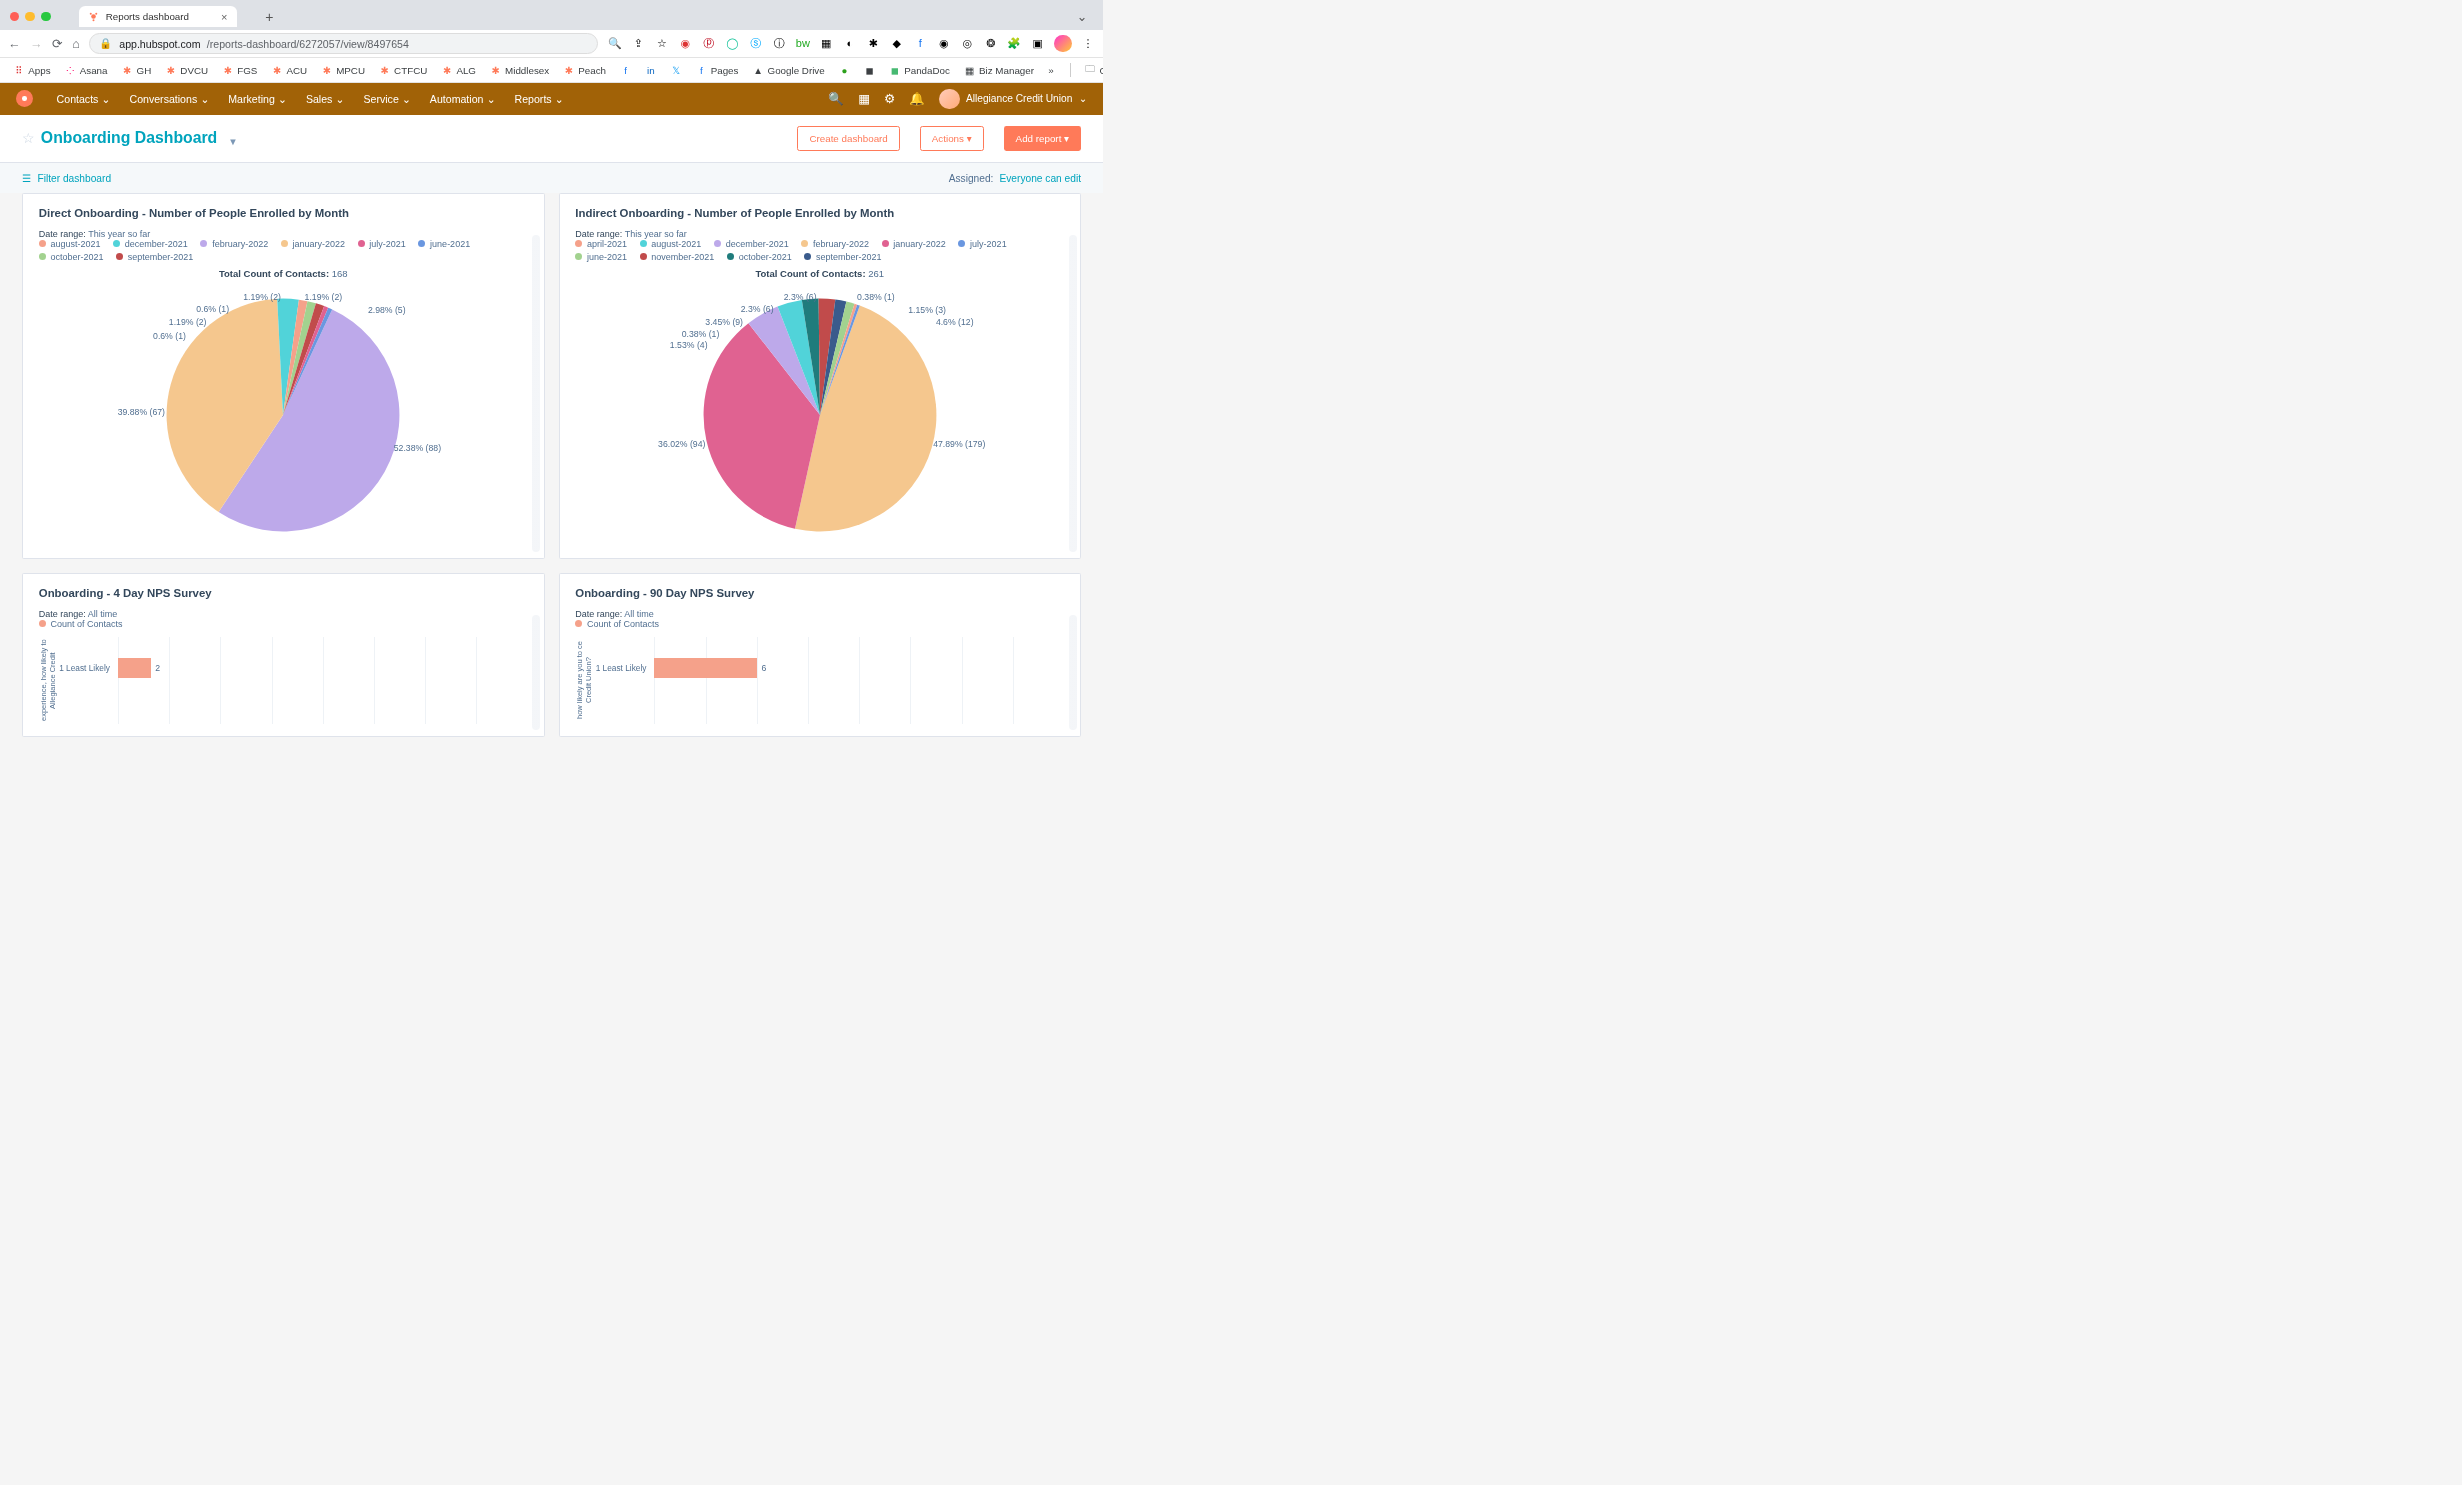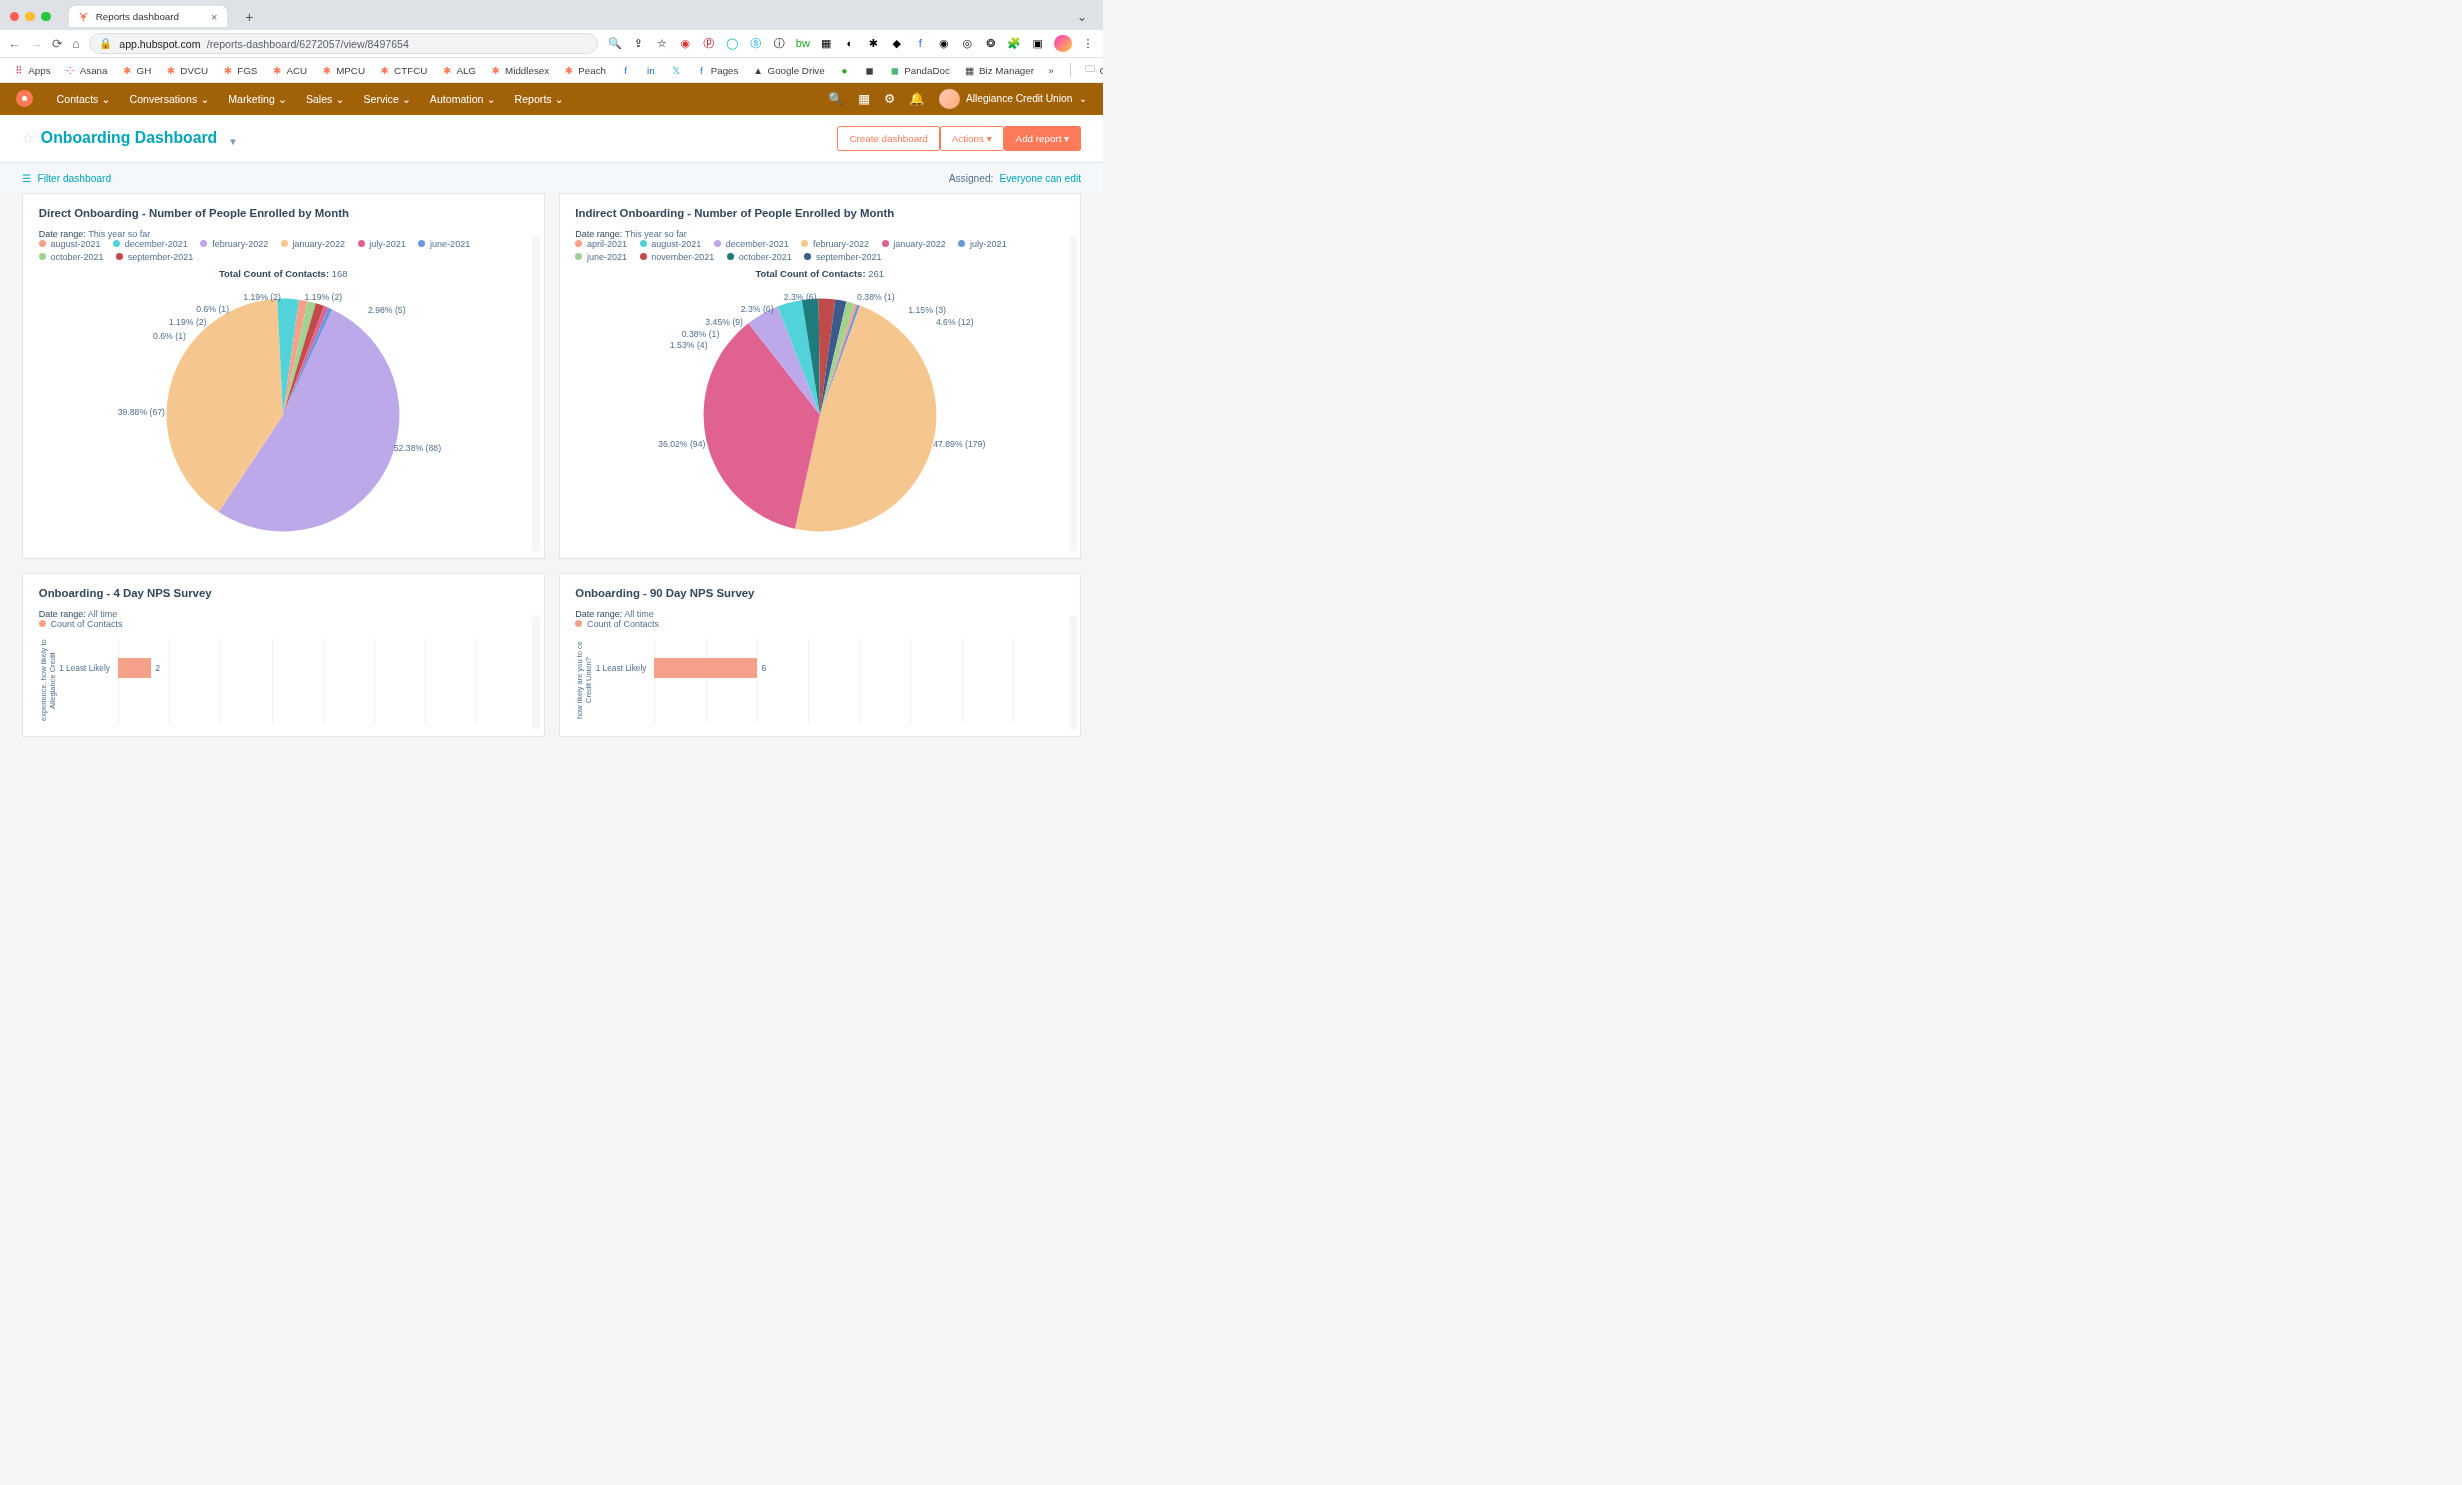--- a/index.html
+++ b/index.html
@@ -1,20 +1,20 @@
 <!DOCTYPE html>
 <html style="font-size:12.6px"><head>
 <meta charset="utf-8">
 <style>
 * { margin: 0; padding: 0; box-sizing: border-box; font-family: -apple-system, BlinkMacSystemFont, "Segoe UI", Helvetica, Arial, sans-serif; }
 body { background: #f5f5f5; width: 1103px; }
 
 
 .browser-chrome { background: #dee1e6; }
-.tab-bar { display: flex; align-items: center; height: 30px; padding: 3.2px 6.3px 0 9.5px; gap: 12px; justify-content: space-between; }
+.tab-bar { display: flex; align-items: center; height: 30px; padding: 3.2px 6.3px 0 9.5px; gap: 22px; justify-content: space-between; }
 .traffic-lights { display: flex; gap: 6.3px; margin-right: 6.3px; }
 .tl { width: 9.5px; height: 9.5px; border-radius: 50%; }
 .tl.red { background: #ff5f57; } .tl.yellow { background: #febc2e; } .tl.green { background: #28c840; }
 .tab { background: #fff; border-radius: 6.3px 6.3px 0 0; padding: 4.7px 9.5px; display: flex; align-items: center; gap: 6.3px; font-size: 9.8px; color: #333; min-width: 158px; }
 .tab .close { margin-left: auto; color: #666; font-size: 11px; }
 .new-tab { font-size: 14px; color: #555; padding: 3.2px 6.3px; }
 .chevron-down-tabs { margin-left: auto; color: #555; padding: 3.2px 9.5px; }
 
 .addr-bar { background: #fff; display: flex; align-items: center; height: 28px; padding: 0 7.9px; gap: 9.5px; border-bottom: 0.8px solid #e3e3e3; }
 .addr-bar .icon-btn { color: #5f6368; font-size: 12.6px; display: flex; align-items: center; }
@@ -38,21 +38,21 @@
 .hs-nav-right { margin-left: auto; display: flex; align-items: center; gap: 14px; }
 .hs-nav-right .ni { color: #fff; font-size: 12.6px; cursor: pointer; }
 .hs-account { display: flex; align-items: center; gap: 6.3px; font-size: 10.2px; }
 .hs-avatar { width: 20.5px; height: 20.5px; border-radius: 50%; background: linear-gradient(135deg,#fcb,#fa7); }
 
 
 .dash-header { background: #fff; padding: 11px 22px; display: flex; align-items: center; border-bottom: 0.8px solid #dfe3eb; }
 .dash-title { color: #00a4bd; font-size: 15.8px; font-weight: 600; display: flex; align-items: flex-end; gap: 11px; }
 .star { color: #cbd6e2; font-size: 14px; }
 .dash-title-dd { color: #7c98b6; font-size: 9.5px; }
-.dash-actions { margin-left: auto; display: flex; gap: 0; }
+.dash-actions { margin-left: auto; display: flex; gap: 20px; }
 .btn { border-radius: 2.4px; padding: 6.3px 11px; font-size: 9.8px; cursor: pointer; border: 0.8px solid transparent; }
 .btn-outline { background: #fff; color: #ff7a59; border: 0.8px solid #ff7a59; }
 .btn-primary { background: #ff7a59; color: #fff; }
 
 .filter-bar { background: #f5f8fa; padding: 9.5px 22px; display: flex; align-items: center; font-size: 10.2px; }
 .filter-link { color: #00a4bd; display: flex; align-items: center; gap: 6.3px; cursor: pointer; }
 .assigned { margin-left: auto; color: #516f90; }
 .assigned a { color: #00a4bd; text-decoration: none; margin-left: 3.2px; }
 
 

